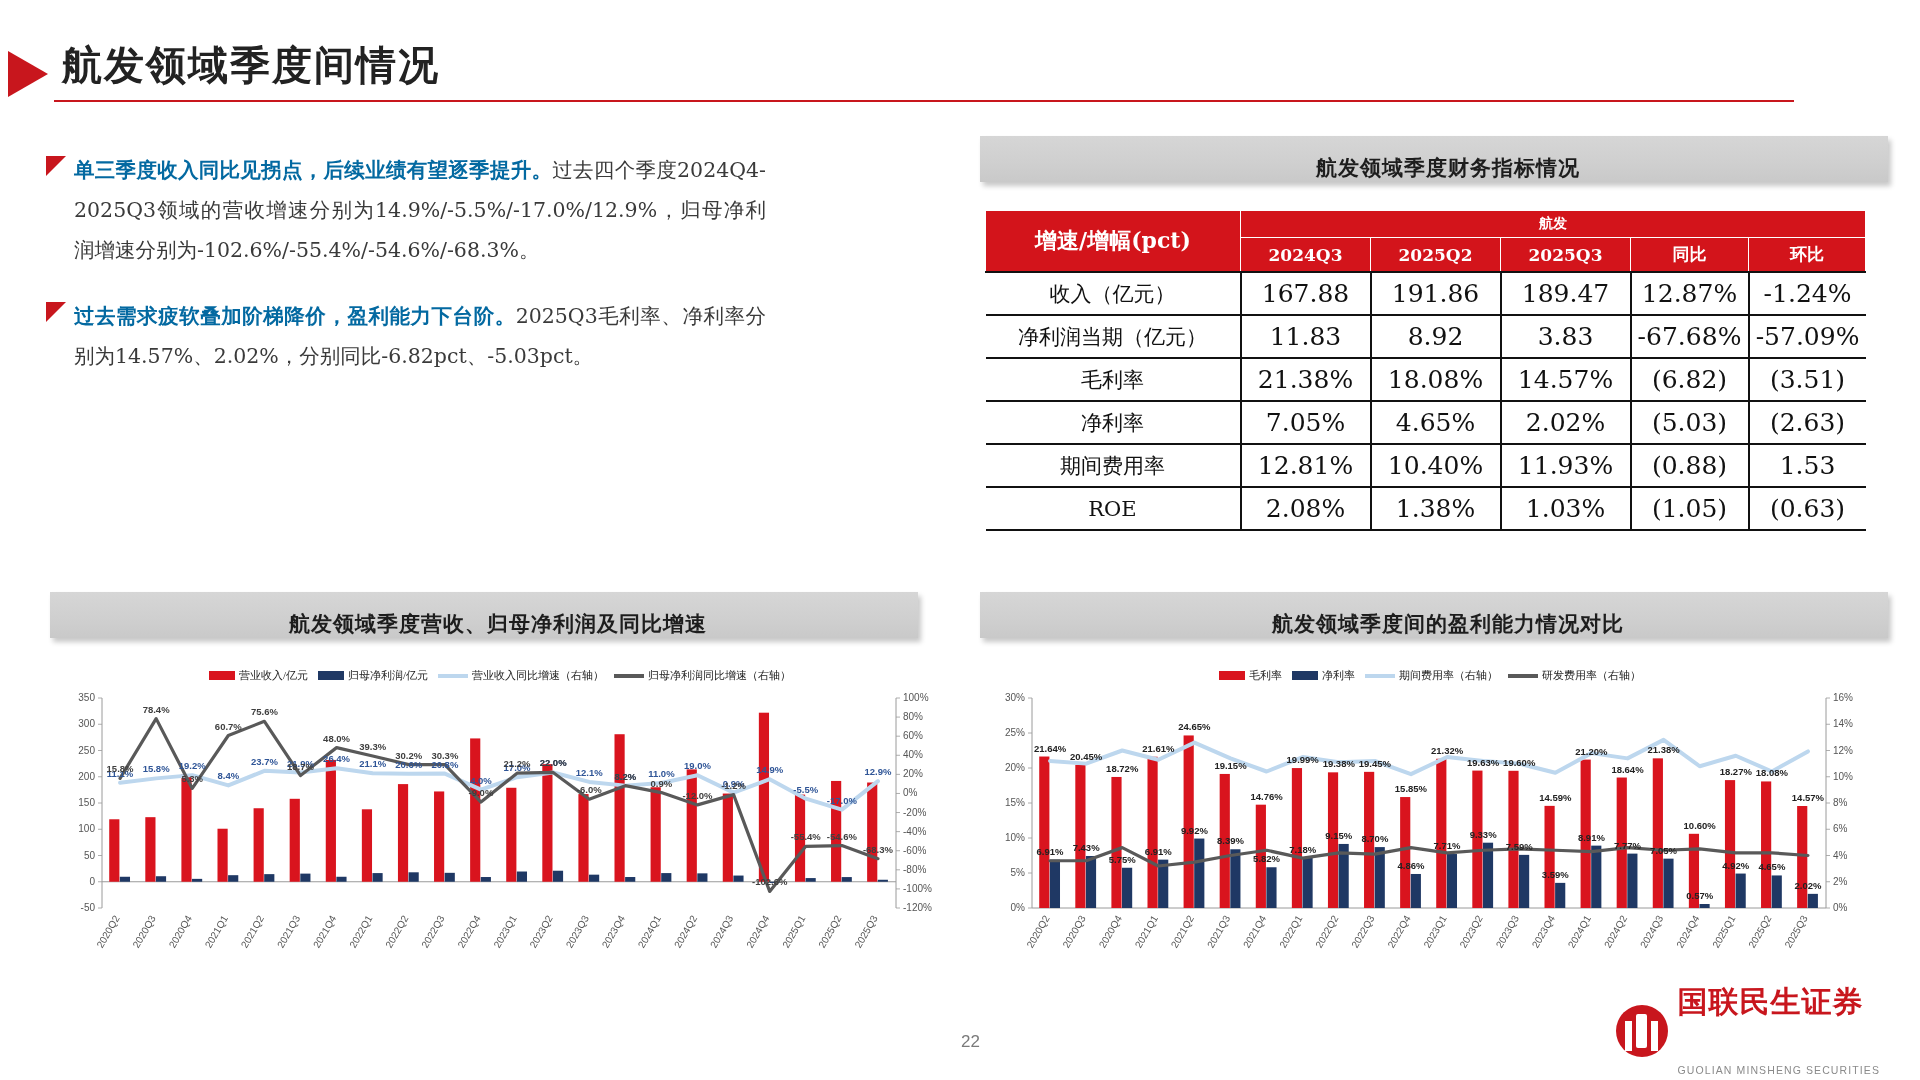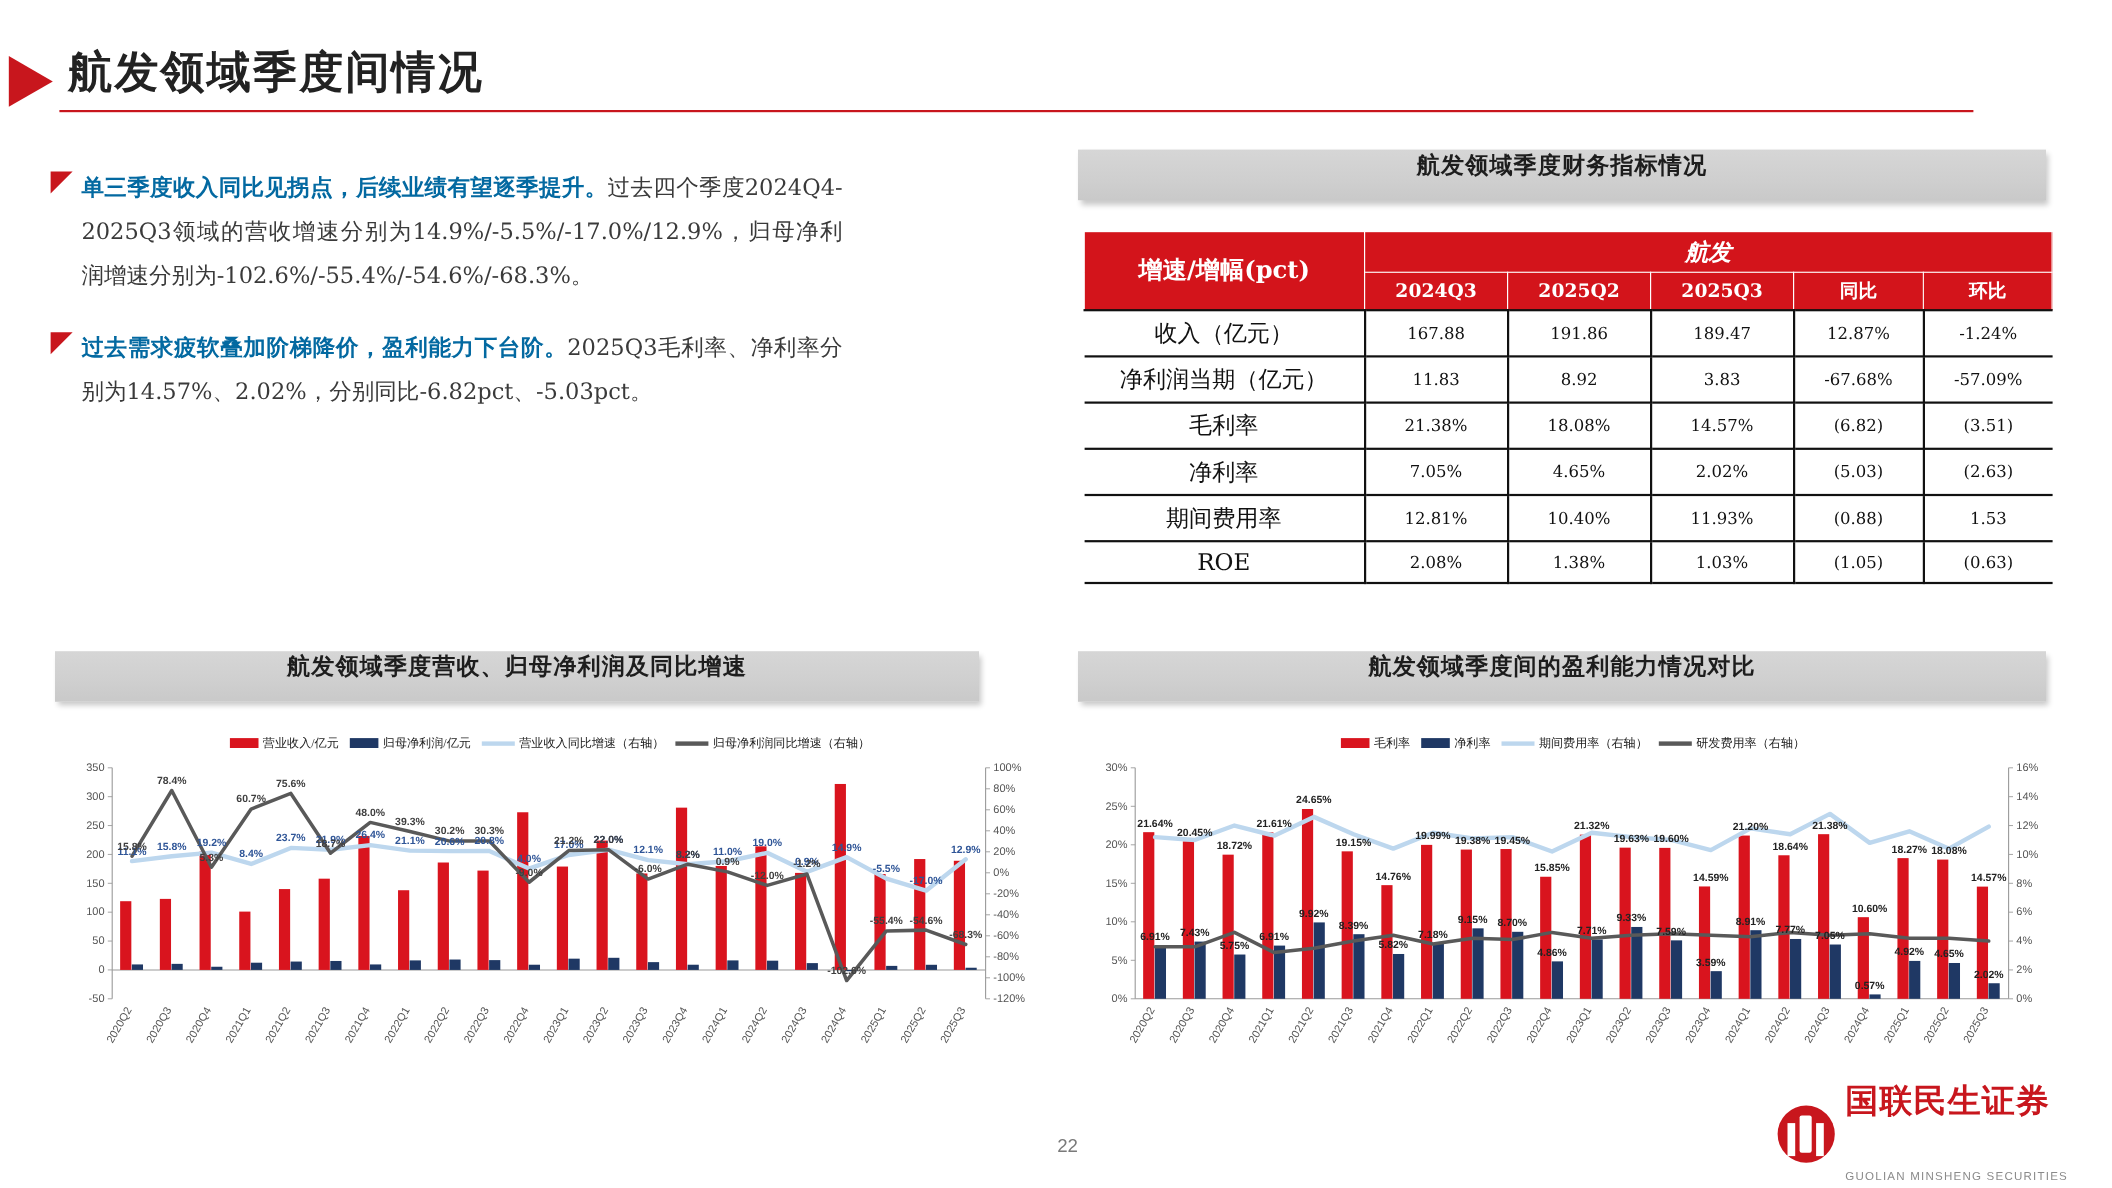--- a/index.html
+++ b/index.html
@@ -43,47 +43,47 @@
     font-family:"DejaVu Serif","Liberation Serif",serif;
     font-size:20.5px;line-height:40px;color:#3a3a3a;text-align:justify;
   }
   .b-text .em{color:#0369a1;font-weight:bold;}
 
   
   .cap{
     position:absolute;
     background:linear-gradient(180deg,#d6d6d6 0%,#cfcfcf 60%,#c9c9c9 100%);
     box-shadow:3px 4px 5px rgba(0,0,0,.22);
-    display:flex;align-items:flex-start;justify-content:center;
+    display:flex;align-items:flex-end;justify-content:center;padding-left:28px;
   }
   .cap span{
     font-family:"DejaVu Serif","Liberation Serif",serif;
     font-weight:bold;font-size:21px;color:#1d1d1d;letter-spacing:1px;
   }
   #cap-table{left:980px;top:136px;width:880px;height:46px;}
   #cap-chart-left{left:50px;top:592px;width:840px;height:46px;}
   #cap-chart-right{left:980px;top:592px;width:880px;height:46px;}
 
   
   .tblwrap{position:absolute;left:985px;top:210px;width:880px;}
   table.fin{border-collapse:collapse;width:880px;table-layout:fixed;}
   table.fin th,table.fin td{
     font-family:"DejaVu Serif","Liberation Serif",serif;
     text-align:center;vertical-align:middle;
   }
   .hd-red{background:#d3141b;color:#fff;font-weight:bold;}
   .hd-label{font-size:22px;padding:6px 2px;border:1.5px solid #ffffff;}
-  .hd-group{font-size:21px;padding:4px;border:1.5px solid #ffffff;font-style:italic;}
+  .hd-group{font-size:14px;padding:4px;border:1.5px solid #ffffff;}
   .hd-sub{font-size:17px;padding:5px 2px;border:1.5px solid #ffffff;}
   td.rowlab{
     font-size:21px;color:#111;padding:6px 4px;
     border-bottom:2px solid #111;border-top:0;border-left:0;border-right:2px solid #111;
   }
   td.val{
-    font-size:15px;color:#111;padding:6px 2px;
+    font-size:25px;color:#111;padding:6px 2px;
     border-bottom:2px solid #111;border-right:2px solid #111;
   }
   td.val.last{border-right:0;}
   tr.firstrow td{border-top:2px solid #111;}
 
   
   .chart{position:absolute;background:#fff;}
   #chart-left{left:50px;top:650px;width:900px;height:340px;}
   #chart-right{left:980px;top:650px;width:900px;height:340px;}
 

